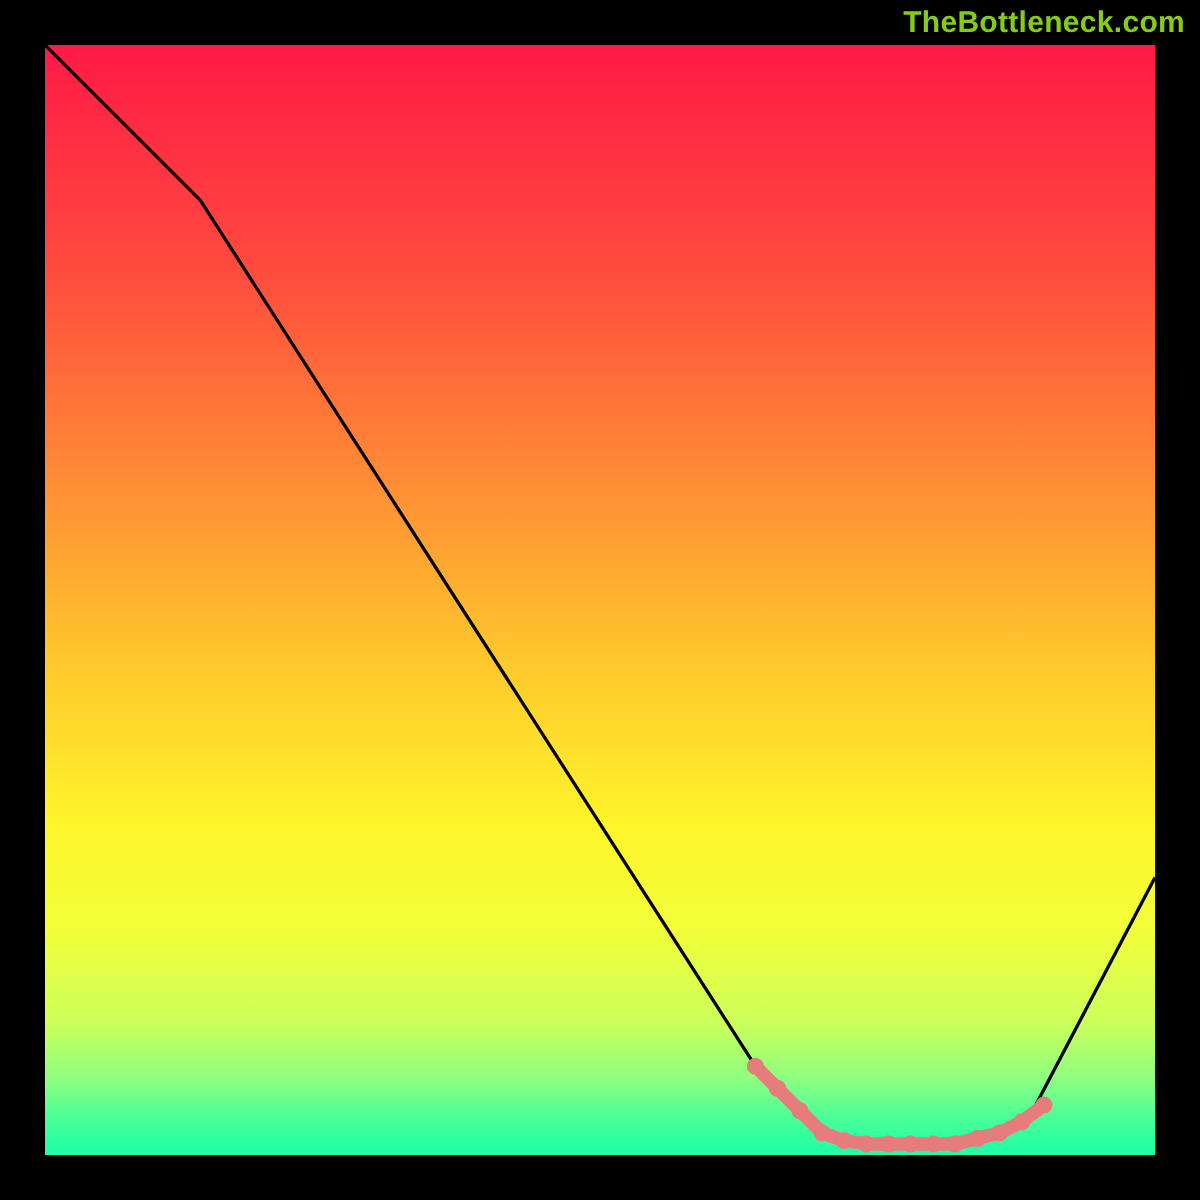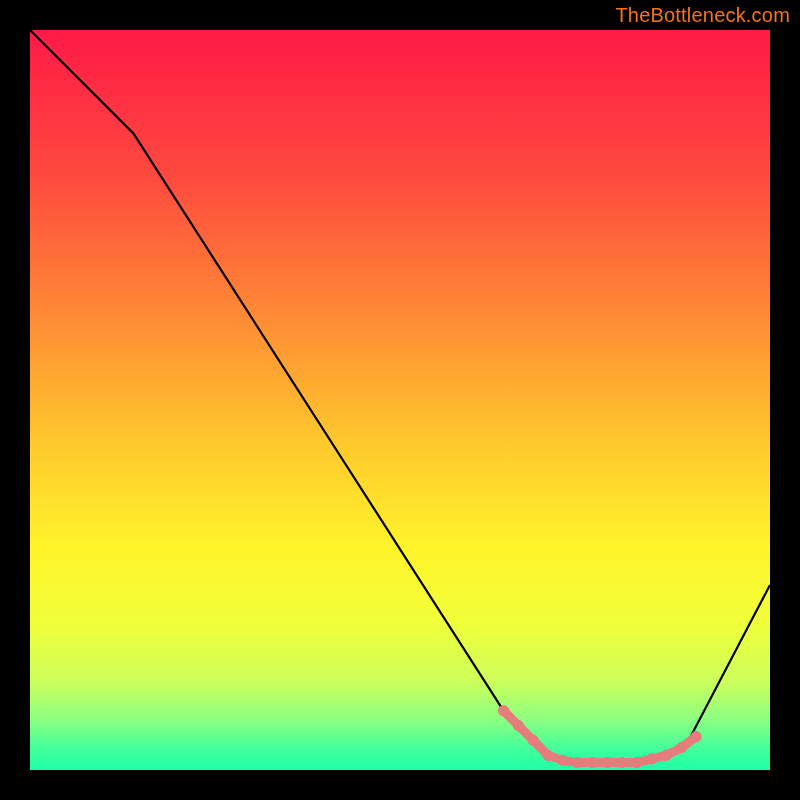--- a/index.html
+++ b/index.html
@@ -14,23 +14,23 @@
   .frame {
     position: relative;
     width: 800px;
     height: 800px;
     background: #000;
   }
   .watermark {
     position: absolute;
     top: 4px;
     right: 10px;
-    color: #f97316;
+    color: #84cc16;
     font-size: 20px;
-    font-weight: 400;
+    font-weight: 700;
     letter-spacing: 0.2px;
     z-index: 5;
   }
   .plot-wrap {
     position: absolute;
     left: 30px;
     top: 30px;
     width: 740px;
     height: 740px;
     overflow: hidden;

